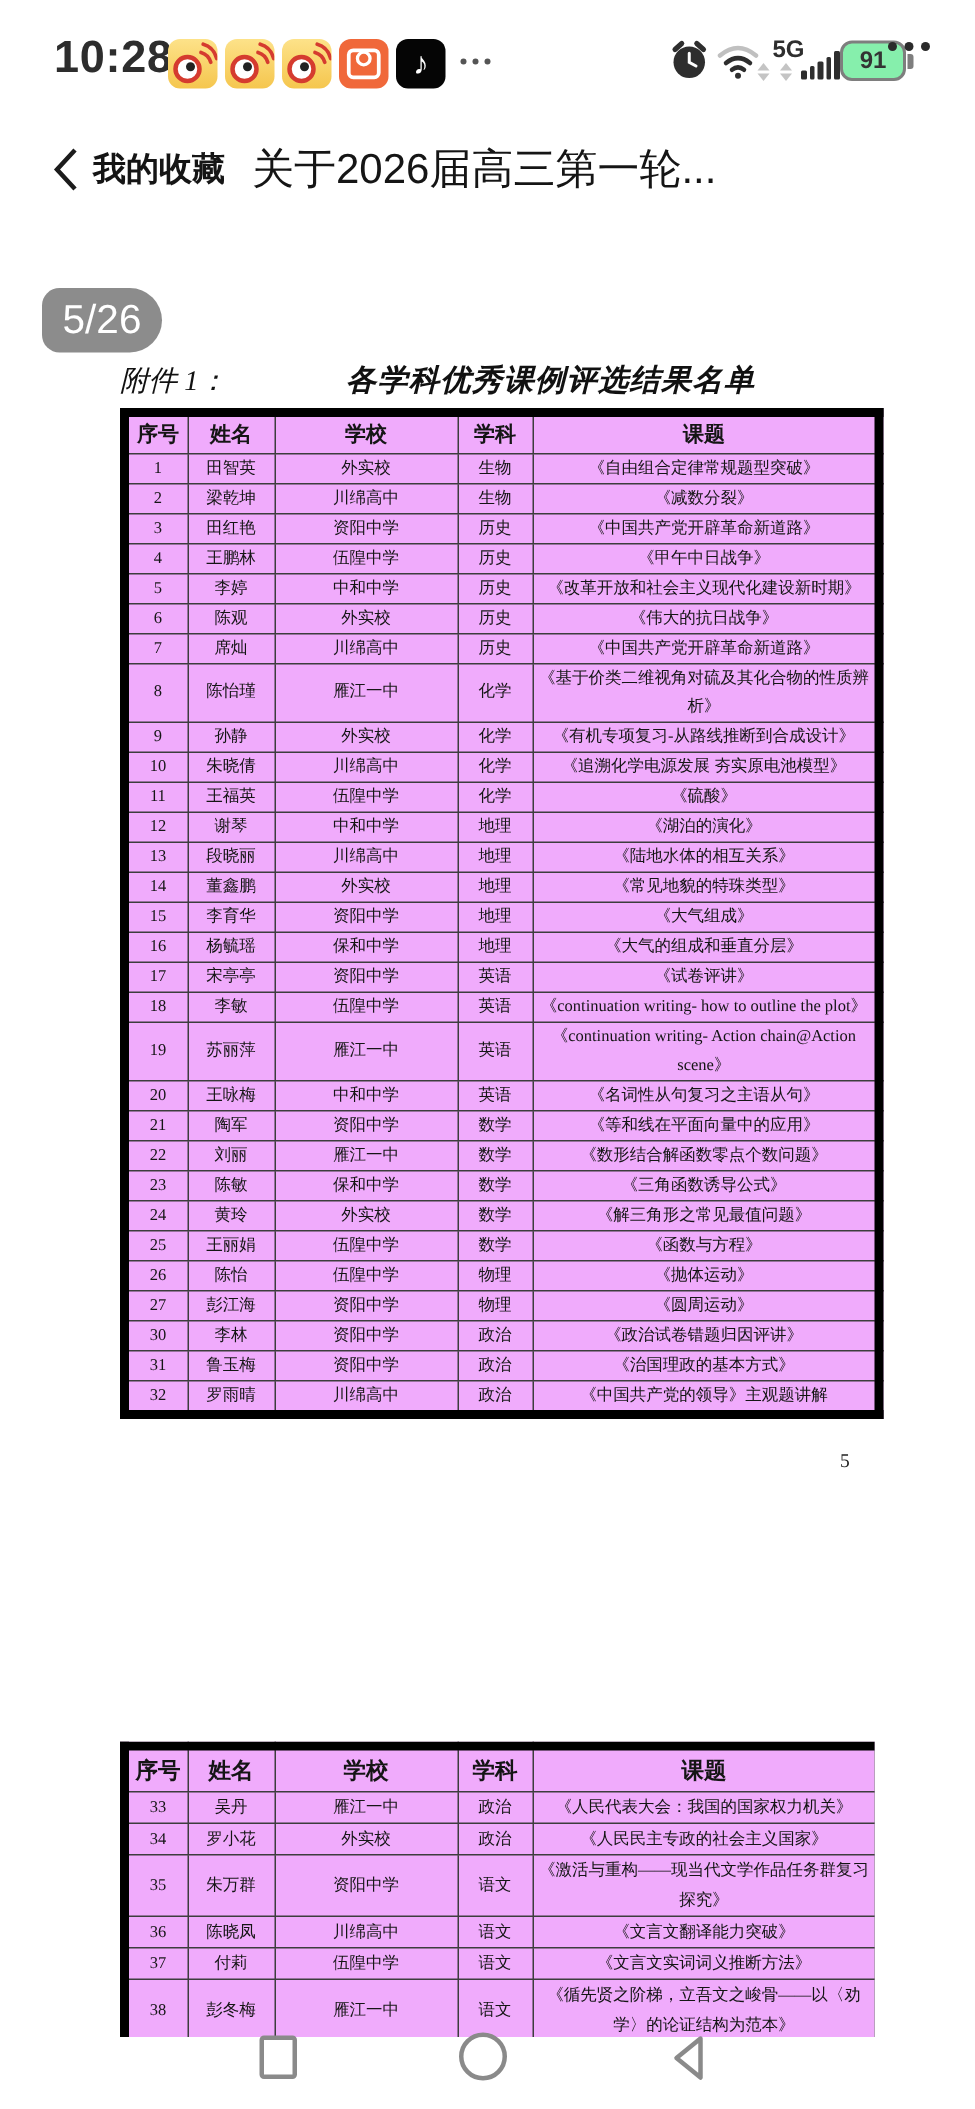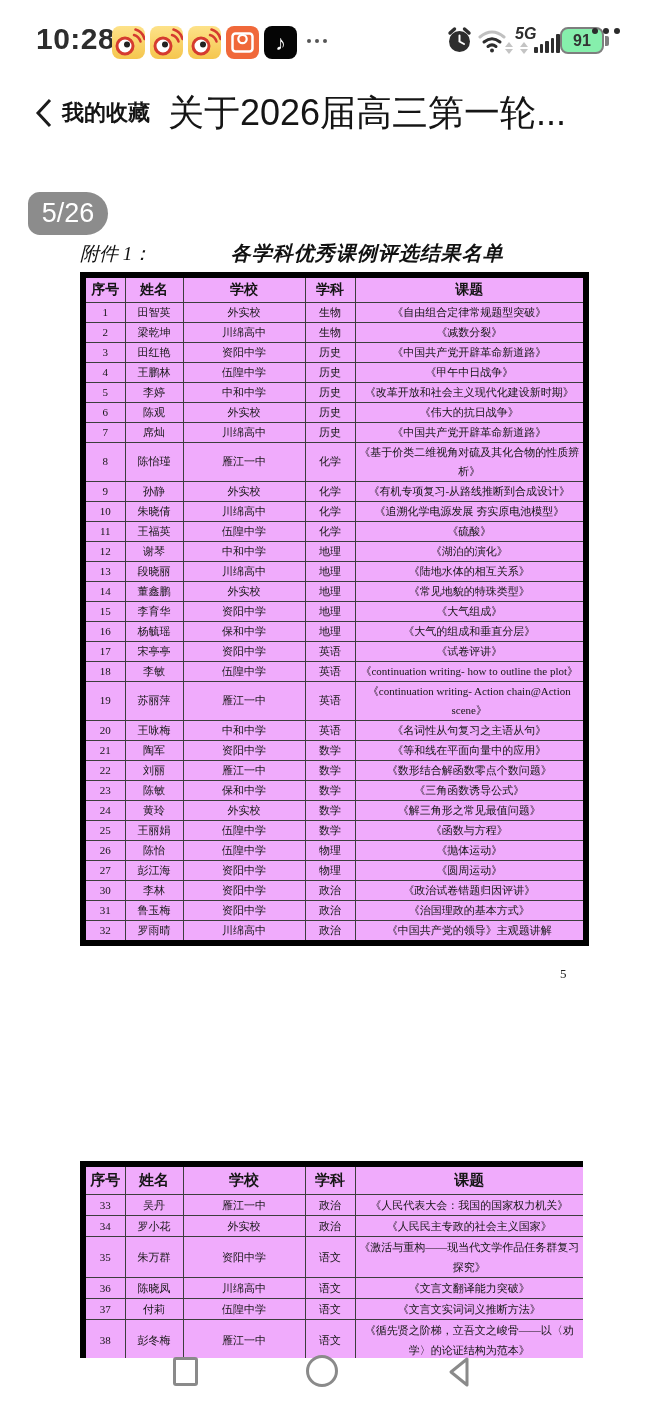--- a/index.html
+++ b/index.html
@@ -11,40 +11,40 @@
   .sb-time { position:absolute; left:36px; top:22px; font-size:30px; font-weight:600;
              color:#2d2d2d; letter-spacing:.5px; }
   .app-ico { position:absolute; top:26px; width:33px; height:33px; border-radius:8px; overflow:hidden; }
   .app-ico svg { display:block; width:33px; height:33px; }
   .ico-weibo { background:linear-gradient(180deg,#fde289,#f5c64e); }
   .ico-packet { background:#f0683a; }
   .ico-douyin { background:#050505; color:#fff; font-size:21px; line-height:33px; text-align:center; }
   .sb-dots { position:absolute; left:307px; top:39px; display:flex; gap:4px; }
   .sb-dots i { width:4px; height:4px; border-radius:50%; background:#555; }
   .sb-right-svg { position:absolute; }
-  .net-label { position:absolute; left:515px; top:25px; font-size:16px; font-weight:700; color:#2e2e2e;font-style:italic; }
+  .net-label { position:absolute; left:515px; top:25px; font-size:16px; font-weight:700; color:#2e2e2e; }
   .sig-bars { position:absolute; left:534px; top:33px; display:flex; align-items:flex-end; gap:2px; height:20px; }
   .sig-bars i { width:3.5px; background:#2e2e2e; border-radius:1px; }
   .updown { position:absolute; display:flex; flex-direction:column; gap:2px; }
   .updown i { width:0; height:0; border-left:4px solid transparent; border-right:4px solid transparent; }
   .updown .up { border-bottom:5px solid #c4c4c4; }
   .updown .dn { border-top:5px solid #c4c4c4; }
   .battery { position:absolute; left:560px; top:27px; width:44px; height:27px;
              border:2.5px solid #7e7e7e; border-radius:8px; background:#86efac;
              display:flex; align-items:center; justify-content:center;
              font-size:16px; font-weight:600; color:#333; }
   .battery::after { content:""; position:absolute; right:-7px; top:7px; width:4px; height:10px;
                     background:#7e7e7e; border-radius:0 2px 2px 0; }
 
   
   .appbar { position:absolute; left:0; top:88px; width:650px; height:50px;
             display:flex; align-items:center; color:#151515; }
   .back-btn { display:flex; align-items:center; margin-left:34px; }
   .back-label { font-size:22px; margin-left:8px;font-weight:bold; }
-  .doc-nav-title { font-size:36px; margin-left:18px; white-space:nowrap; }
+  .doc-nav-title { font-size:28px; margin-left:18px; white-space:nowrap; }
   .appbar-more { position:absolute; right:24px; top:22px; display:flex; gap:5px; padding:6px; }
   .appbar-more i { width:6px; height:6px; border-radius:50%; background:#2b2b2b; }
 
   
   .page-badge { position:absolute; left:28px; top:192px; width:80px; height:43px;
                 background:#8c8c8c; color:#fff; border-radius:12px 22px 22px 12px;
                 display:flex; align-items:center; justify-content:center;
                 font-size:27px; }
 
   

